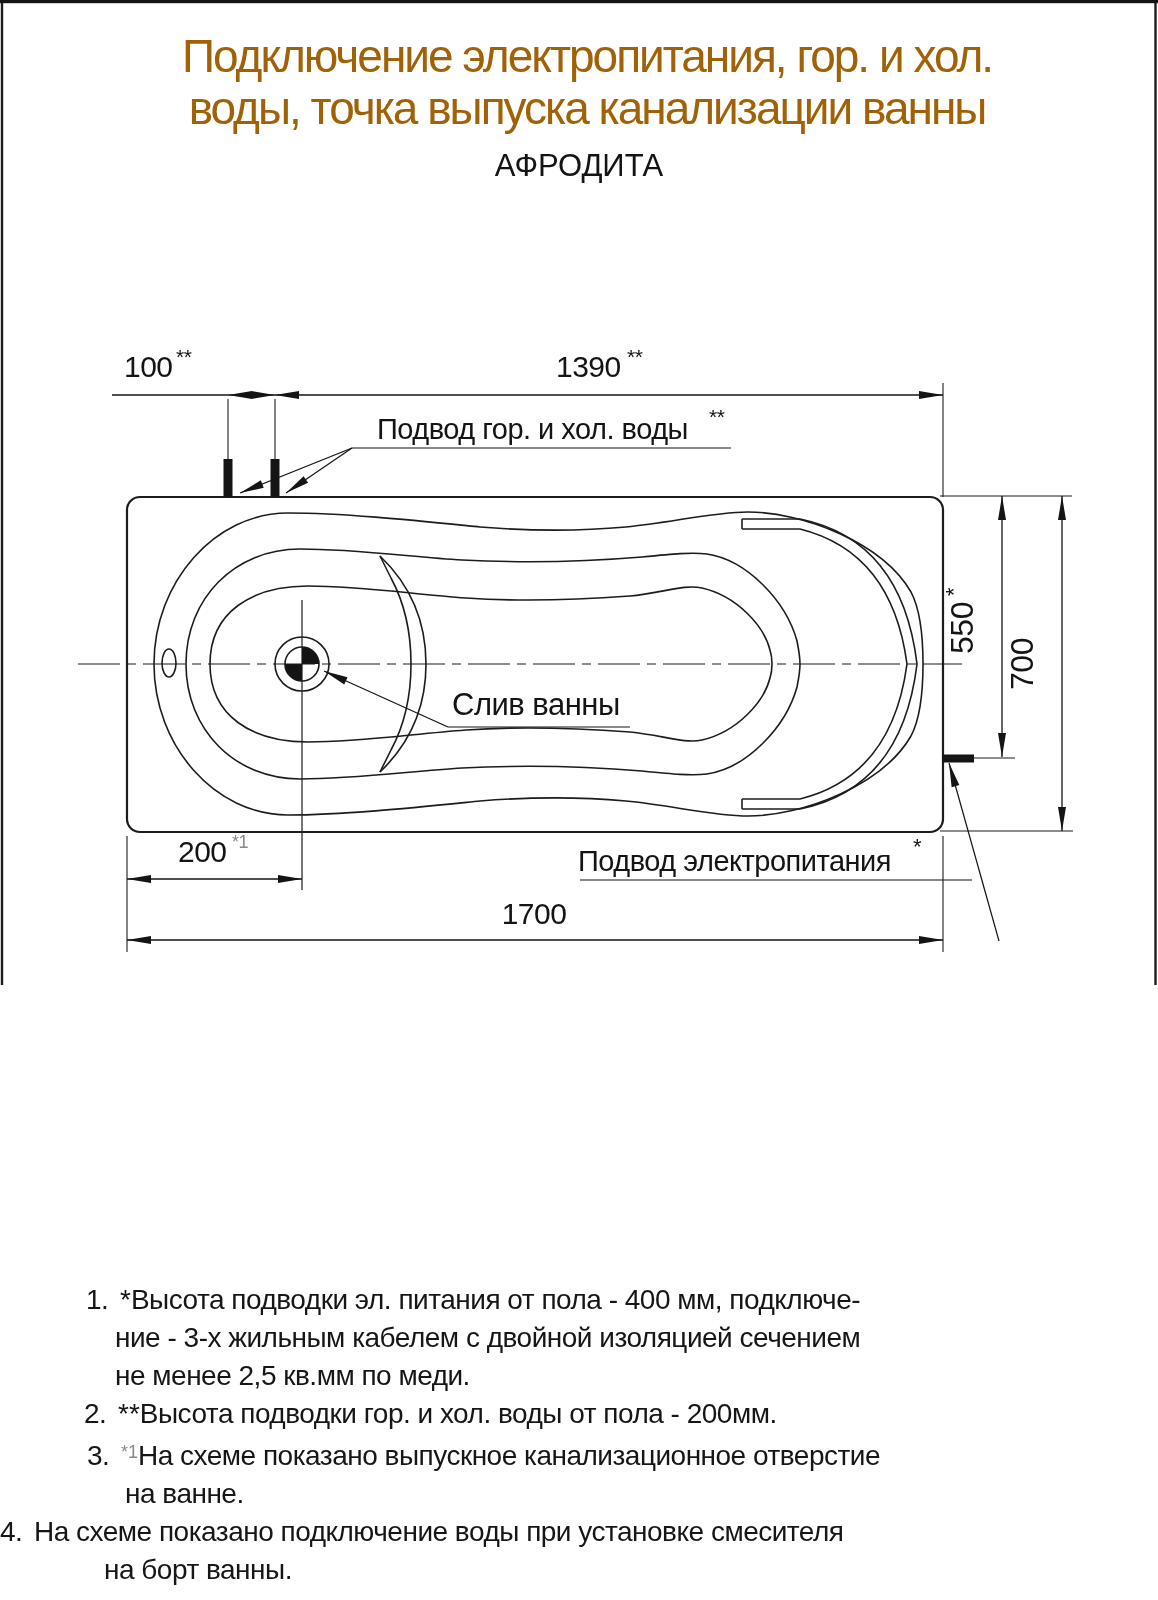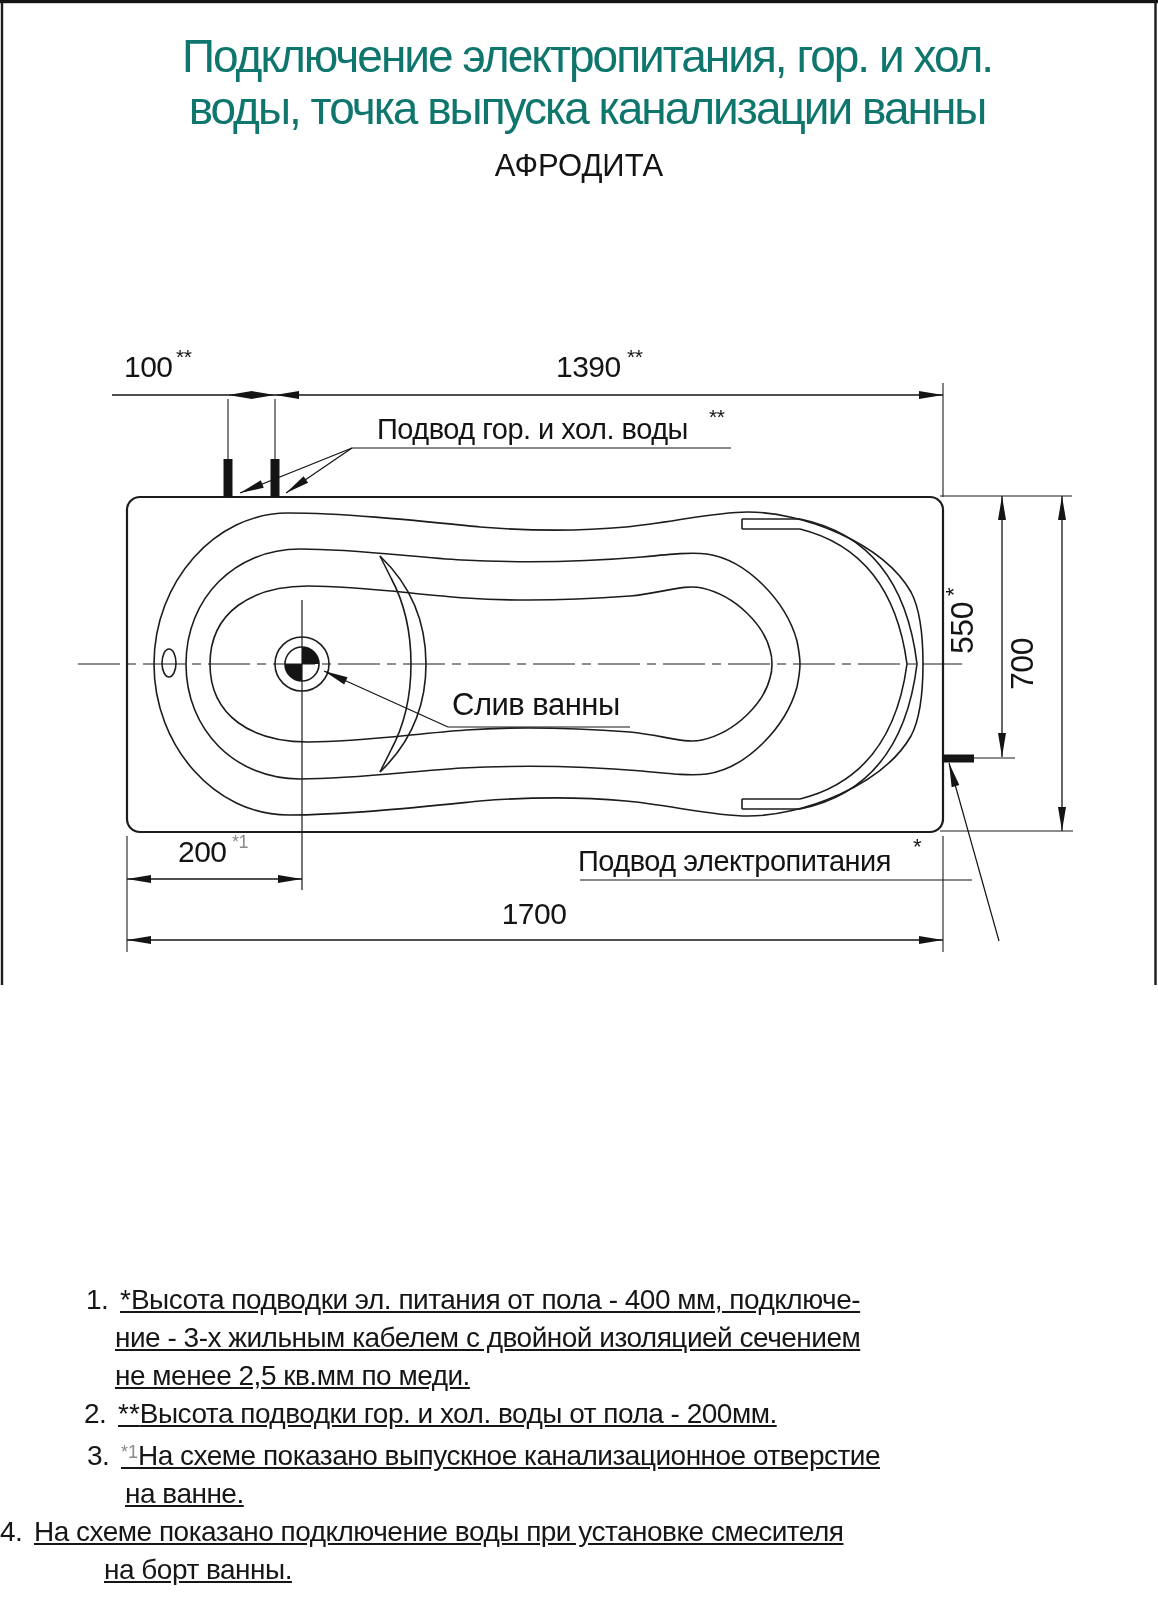--- a/index.html
+++ b/index.html
@@ -10,21 +10,21 @@
     font-family:"Liberation Sans", sans-serif;
     color:#1a1a1a;
     overflow:hidden;
   }
   
   #title-block{
     position:absolute;top:30px;left:0;width:100%;
     text-align:center;
   }
   .title-line{
-    font-size:46px;line-height:52px;letter-spacing:-2px;color:#0f766e;margin-left:16px;
+    font-size:46px;line-height:52px;letter-spacing:-2px;color:#a16207;margin-left:16px;
   }
   .title-model{
     font-size:31px;line-height:40px;letter-spacing:0px;color:#141414;margin-top:12px;
   }
   
   #drawing{position:absolute;top:0;left:0;}
   .tub{fill:none;stroke:#1c1c1c;stroke-width:1.6px;}
   .rim{fill:none;stroke:#1c1c1c;stroke-width:2.2px;}
   .ext{stroke:#1c1c1c;stroke-width:1.1px;}
   .dimline{stroke:#141414;stroke-width:1.3px;}
@@ -37,21 +37,21 @@
   .dimsup-gray{font-size:18px;fill:#8a8a8a;}
   .lbl{font-size:29px;}
   .lbl-big{font-size:31px;}
   .rot{font-size:32px;}
   .rotsup{font-size:22px;}
   
   #notes{
     position:absolute;top:1281px;left:0;width:1060px;
     font-size:28px;line-height:38px;letter-spacing:-0.5px;color:#161616;
   }
-  .note-row{white-space:nowrap;text-decoration:underline;}
+  .note-row{white-space:nowrap;}
   .n-num{display:inline-block;width:34px;}
   .n-marker{letter-spacing:0;}
   .gray-sup{font-size:18px;color:#8a8a8a;vertical-align:7px;}
 </style>
 </head>
 <body>
 
 <div id="page">
 
   <div id="title-block">

